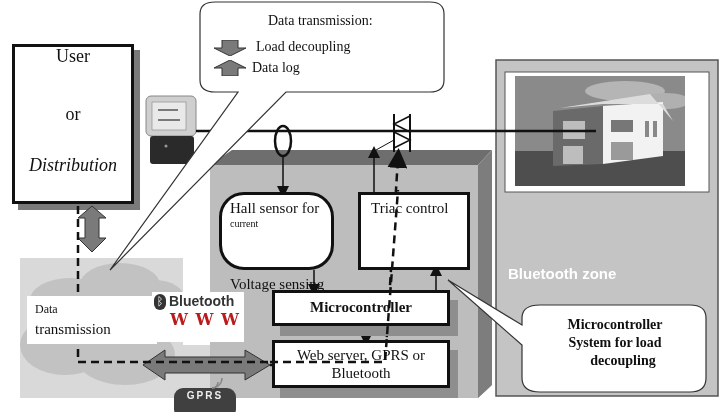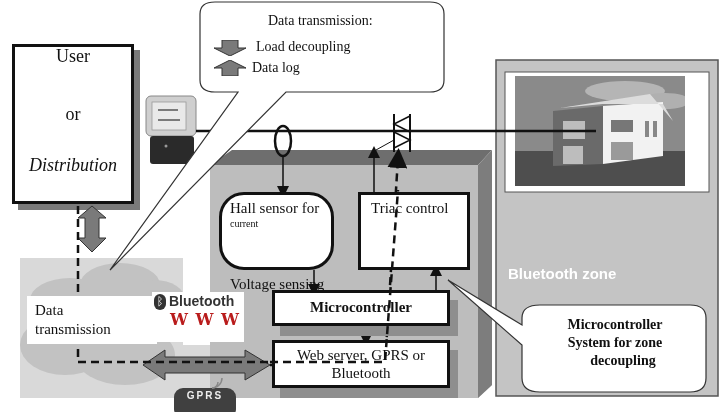--- a/index.html
+++ b/index.html
@@ -107,21 +107,21 @@
 <svg class="abs" style="left:212px; top:40px;" width="36" height="16" viewBox="0 0 36 16">
   <polygon points="10,0 26,0 26,8 34,8 18,16 2,8 10,8" fill="#7a7a7a" stroke="#333" stroke-width="1"></polygon>
 </svg>
 <div class="txt" style="left:256px; top:40px; font-size:14px;">Load decoupling</div>
 <svg class="abs" style="left:212px; top:60px;" width="36" height="16" viewBox="0 0 36 16">
   <polygon points="2,8 18,0 34,8 26,8 26,16 10,16 10,8" fill="#7a7a7a" stroke="#333" stroke-width="1"></polygon>
 </svg>
 <div class="txt" style="left:252px; top:61px; font-size:14px;">Data log</div>
 
 <div class="abs" style="left:27px; top:296px; width:130px; height:48px; background:#fff;"></div>
-<div class="txt" style="left:35px; top:303px; font-size:15px;">Data</div>
+<div class="txt" style="left:35px; top:303px; font-size:12px;">Data</div>
 <div class="txt" style="left:35px; top:322px; font-size:15px;">transmission</div>
 
 <div class="abs" style="left:152px; top:292px; width:92px; height:50px; background:#fff;"></div>
 <div class="abs" style="left:154px; top:294px; width:12px; height:16px; background:#333; border-radius:6px; color:#fff; font-size:11px; text-align:center; line-height:16px; font-family:'DejaVu Sans', sans-serif;">ᛒ</div>
 <div class="txt" style="left:169px; top:294px; font-size:14px; font-weight:bold; font-family:'Liberation Sans','DejaVu Sans',sans-serif; color:#333;">Bluetooth</div>
 <div class="txt" style="left:170px; top:312px; font-size:16px; font-weight:bold; font-family:'DejaVu Serif',serif; color:#b91c1c; letter-spacing:1px;">W W W</div>
 
 <div class="abs" style="left:174px; top:388px; width:42px; height:30px; background:#404040; border-radius:9px;padding-left:20px;">
   <div class="txt" style="left:0; right:0; top:3px; text-align:center; font-size:10px; font-weight:bold; letter-spacing:2px; color:#eee; font-family:'Liberation Sans','DejaVu Sans',sans-serif;">GPRS</div>
 </div>
@@ -150,14 +150,14 @@
   <div class="txt" style="left:0; right:0; top:23px; text-align:center; font-size:15px;">Bluetooth</div>
 </div>
 
 <svg class="layer" width="720" height="412" viewBox="0 0 720 412" style="pointer-events:none;">
   <polyline points="270,362 385,362 398,190" fill="none" stroke="#111" stroke-width="2.5" stroke-dasharray="8,5"></polyline>
 </svg>
 
 <div class="txt" style="left:508px; top:266px; font-size:15px; font-weight:bold; color:#fff; font-family:'Liberation Sans','DejaVu Sans',sans-serif;">Bluetooth zone</div>
 
 <div class="txt" style="left:524px; top:318px; width:182px; text-align:center; font-size:14px; font-weight:bold;">Microcontroller</div>
-<div class="txt" style="left:524px; top:336px; width:182px; text-align:center; font-size:14px; font-weight:bold;">System for zone</div>
+<div class="txt" style="left:524px; top:336px; width:182px; text-align:center; font-size:14px; font-weight:bold;">System for load</div>
 <div class="txt" style="left:524px; top:354px; width:198px; text-align:center; font-size:14px; font-weight:bold;">decoupling</div>
 
 </body></html>

